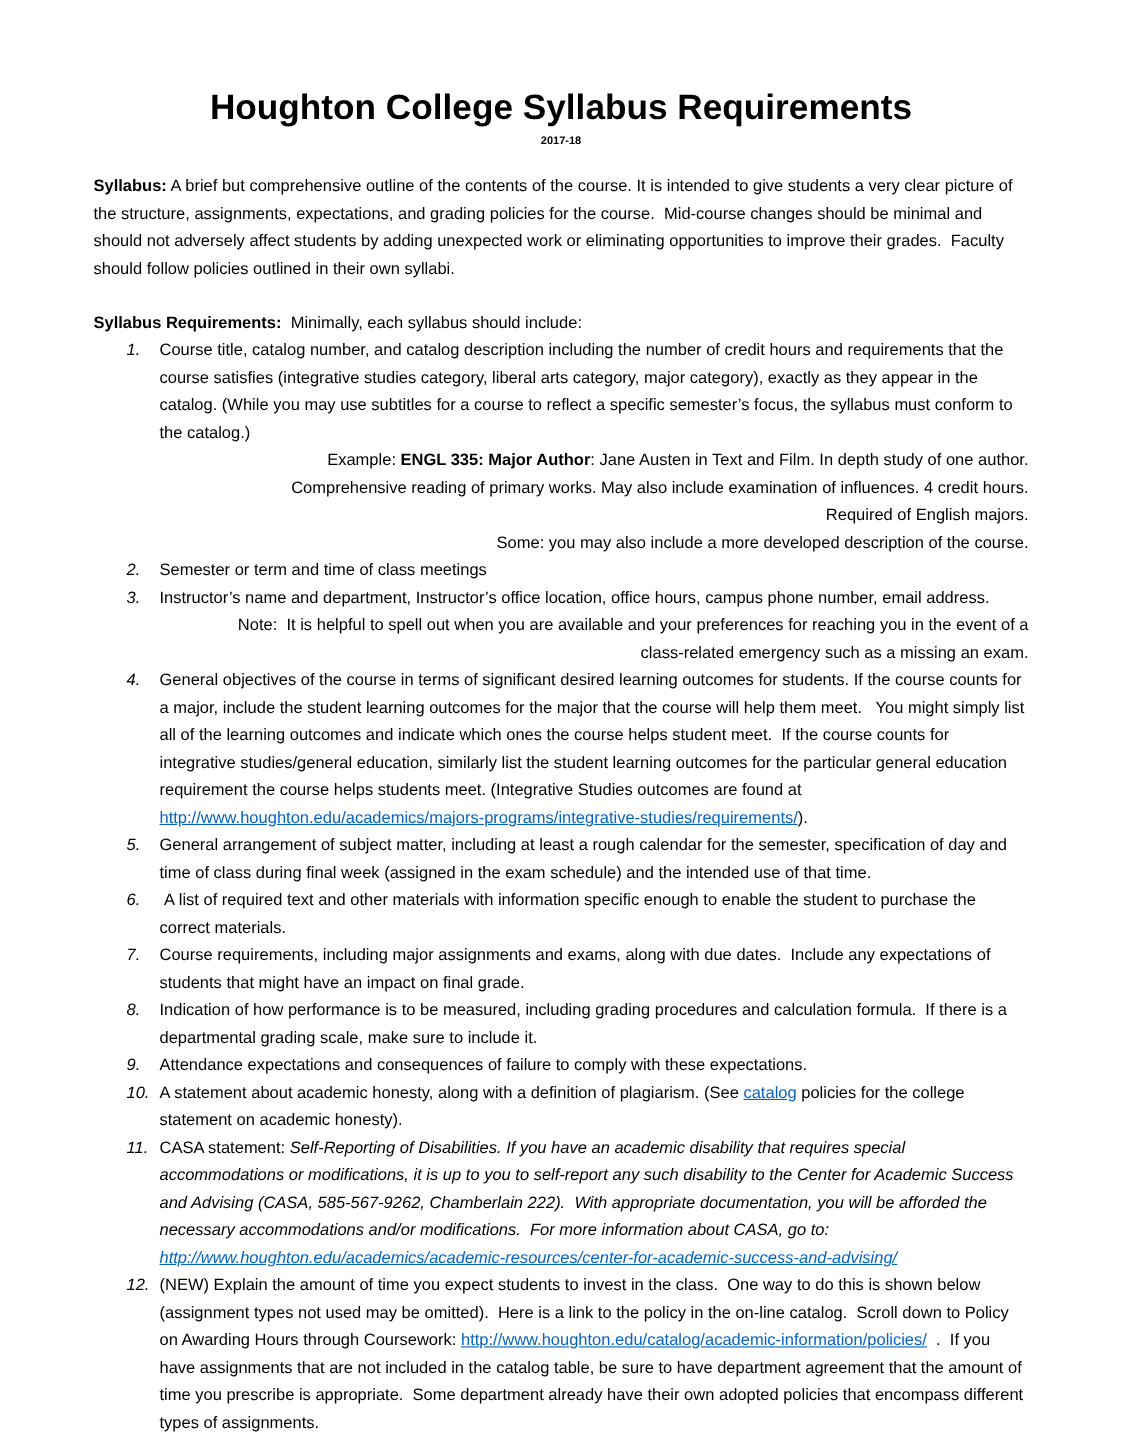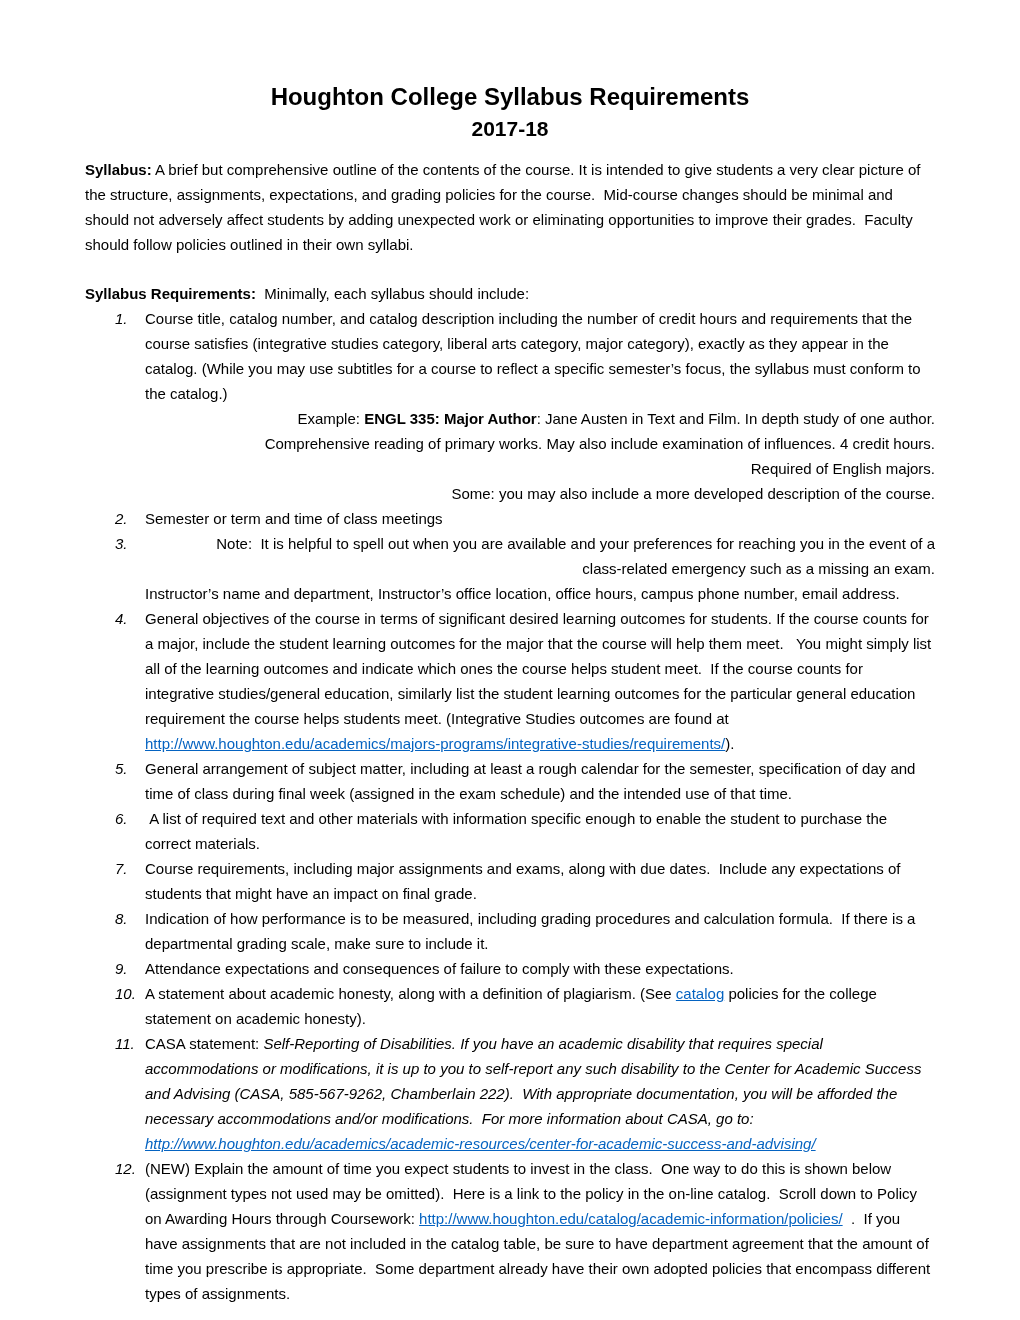--- a/index.html
+++ b/index.html
@@ -11,28 +11,28 @@
     margin: 0 auto;
     padding: 82px 85px 40px 85px;
     background: #ffffff;
     color: #000000;
     font-family: "Liberation Sans", sans-serif;
     font-size: 15px;
     line-height: 25px;
   }
   .title {
     margin: 0;
-    font-size: 24px;
+    font-size: 32px;
     line-height: 30px;
     font-weight: bold;
     text-align: center;
   }
   .subtitle {
     margin: 4px 0 0 0;
-    font-size: 21px;
+    font-size: 10px;
     font-weight: bold;
     text-align: center;
   }
   .para { margin: 0; white-space: pre-wrap; }
   .intro { margin-top: 16px; }
   .req-header { margin-top: 24px; }
   .list { margin-top: 0; }
   .list-item { display: flex; align-items: flex-start; }
   .list-number {
     flex: 0 0 30px;
@@ -70,22 +70,22 @@
       </div>
       <div class="list-item">
         <span class="list-number">2.</span>
         <div class="list-body">
           <div class="list-para"><span>Semester or term and time of class meetings</span></div>
         </div>
       </div>
       <div class="list-item">
         <span class="list-number">3.</span>
         <div class="list-body">
+          <div class="list-para"><span>Instructor’s name and department, Instructor’s office location, office hours, campus phone number, email address.</span></div>
           <div class="list-para indent"><span>Note:  It is helpful to spell out when you are available and your preferences for reaching you in the event of a class-related emergency such as a missing an exam.</span></div>
-          <div class="list-para"><span>Instructor’s name and department, Instructor’s office location, office hours, campus phone number, email address.</span></div>
         </div>
       </div>
       <div class="list-item">
         <span class="list-number">4.</span>
         <div class="list-body">
           <div class="list-para"><span>General objectives of the course in terms of significant desired learning outcomes for students. If the course counts for a major, include the student learning outcomes for the major that the course will help them meet.   You might simply list all of the learning outcomes and indicate which ones the course helps student meet.  If the course counts for integrative studies/general education, similarly list the student learning outcomes for the particular general education requirement the course helps students meet. (Integrative Studies outcomes are found at </span><a class="doclink" href="#">http://www.houghton.edu/academics/majors-programs/integrative-studies/requirements/</a><span>).</span></div>
         </div>
       </div>
       <div class="list-item">
         <span class="list-number">5.</span>

